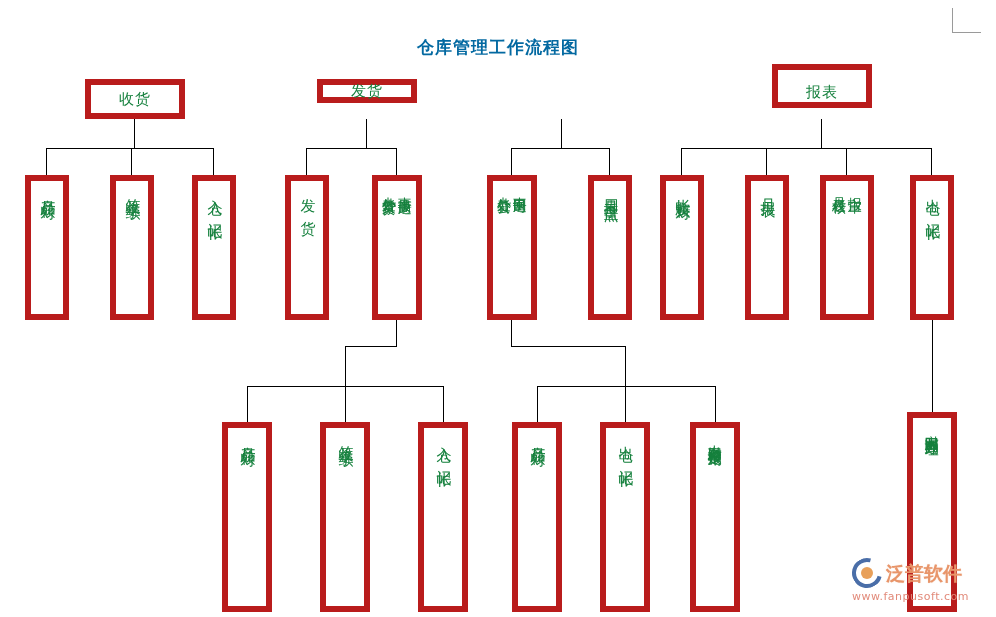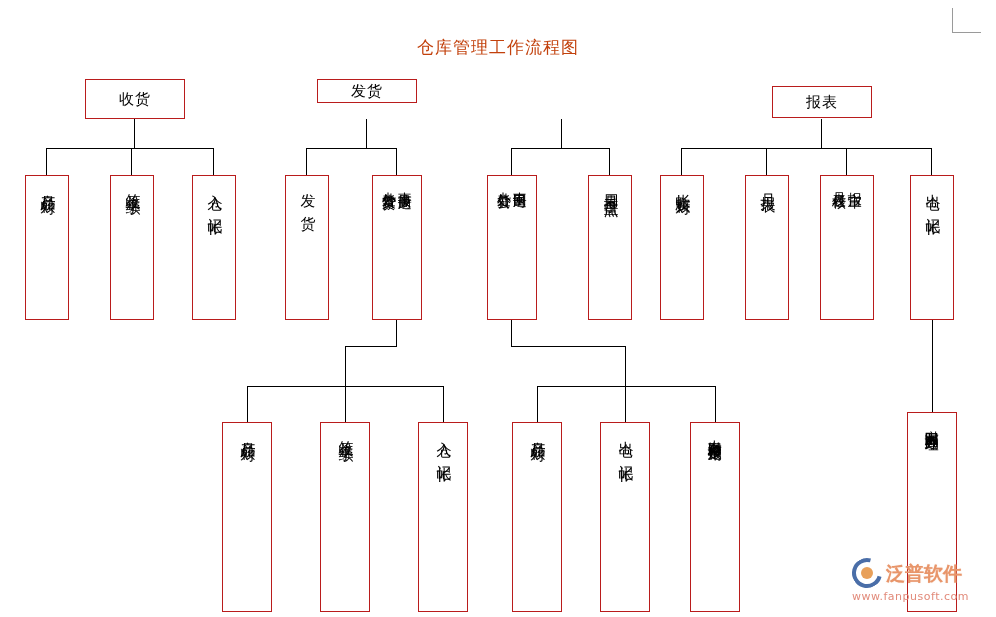--- a/index.html
+++ b/index.html
@@ -17,36 +17,36 @@
     width:28px;height:24px;
     border-left:1px solid #9a9a9a;
     border-bottom:1px solid #9a9a9a;
   }
 
   .title{
     position:absolute;
     left:0;right:0;top:36px;
     text-align:center;
     font-size:17px;
-    font-weight:normal;
-    color:#c2410c;
+    font-weight:bold;
+    color:#0369a1;
     letter-spacing:1px;
     font-family:"DejaVu Sans","Liberation Sans",sans-serif;
   }
 
   
   .box{
     position:absolute;
     box-sizing:border-box;
-    border:1px solid #b91c1c;
+    border:6px solid #b91c1c;
     background:#fff;
     display:flex;
     align-items:center;
     justify-content:center;
-    color:#000000;
+    color:#15803d;
   }
   
   .box.horiz{
     font-size:15px;
     letter-spacing:1px;
   }
   
   .box.vert{
     align-items:flex-start;
     justify-content:center;
@@ -119,21 +119,21 @@
   <div class="corner-mark" style="left:952px;top:8px;"></div>
 
   <div class="title">仓库管理工作流程图</div>
 
   <div class="box horiz" style="left:85px;top:79px;width:100px;height:40px;">
     <span>收货</span>
   </div>
   <div class="box horiz" style="left:317px;top:79px;width:100px;height:24px;">
     <span>发货</span>
   </div>
-  <div class="box horiz" style="left:772px;top:86px;width:100px;height:32px;">
+  <div class="box horiz" style="left:772px;top:64px;width:100px;height:44px;align-items:flex-end;">
     <span>报表</span>
   </div>
 
   <div class="box vert" style="left:25px;top:175px;width:44px;height:145px;">
     <span class="vtext">产品核对</span>
   </div>
   <div class="box vert" style="left:110px;top:175px;width:44px;height:145px;">
     <span class="vtext">签收手续</span>
   </div>
   <div class="box vert" style="left:192px;top:175px;width:44px;height:145px;">

